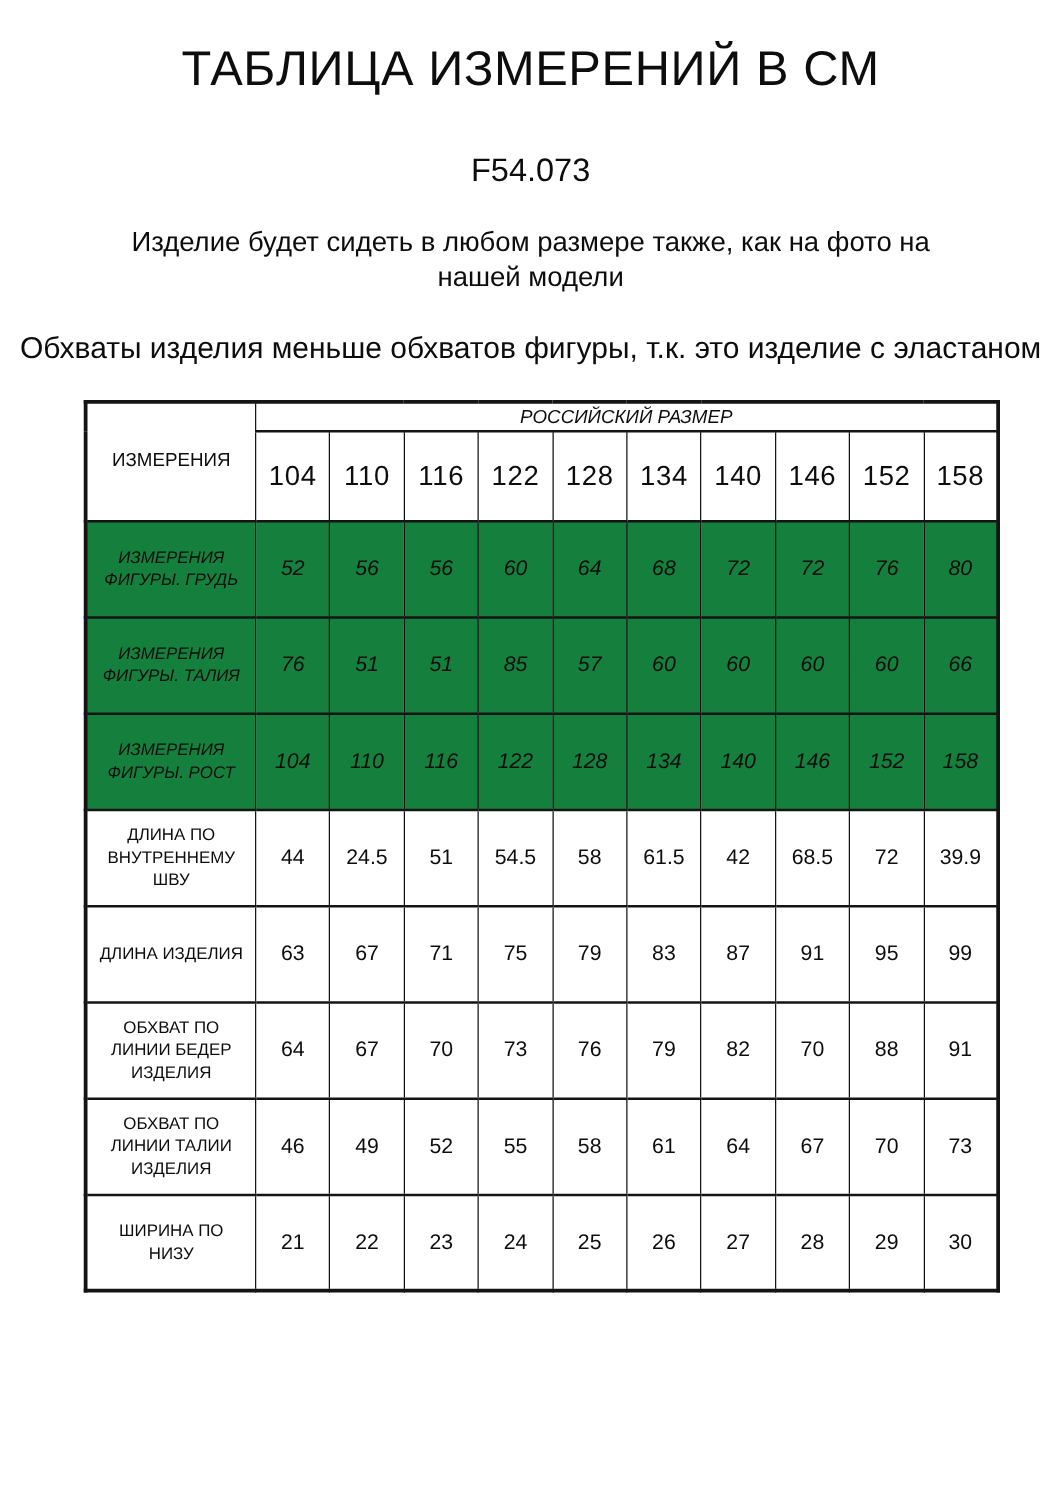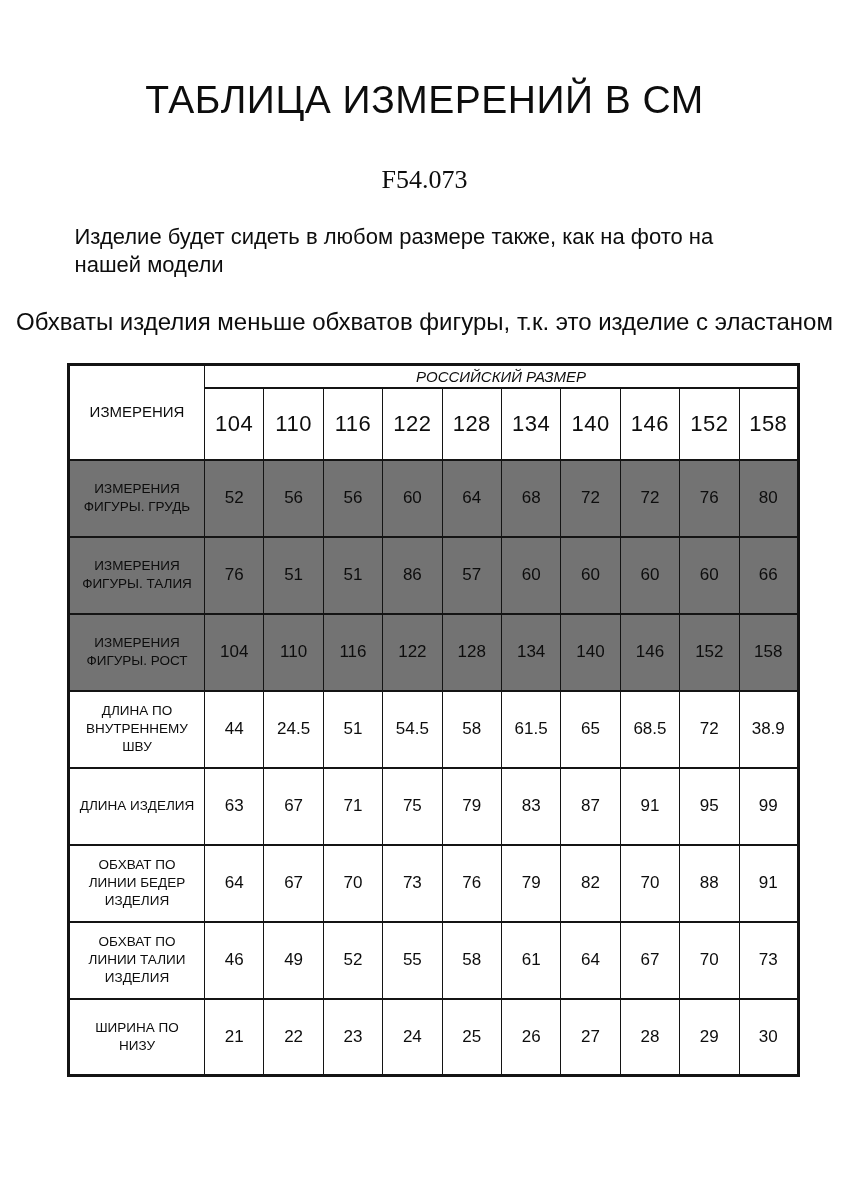--- a/index.html
+++ b/index.html
@@ -13,38 +13,37 @@
     font-family: "Liberation Sans", "DejaVu Sans", sans-serif;
     color: #0d0d0d;
   }
   .page {
     width: 849px;
     height: 1200px;
     position: relative;
   }
   .doc-title {
     margin: 0;
-    padding-top: 78px;
+    padding-top: 34px;
     text-align: center;
     font-size: 39px;
     font-weight: 400;
     letter-spacing: 0.5px;
     line-height: 1.15;
   }
   .article-code {
     margin-top: 42px;
     text-align: center;
     font-size: 26px;
     font-weight: 400;
-    font-family: Liberation Serif, serif;
   }
   .fit-note {
     margin: 28px auto 0;
     max-width: 700px;
-    text-align: left;
+    text-align: center;
     font-size: 22px;
     line-height: 1.3;
   }
   .elastane-note {
     margin: 28px auto 0;
     text-align: center;
     font-size: 24px;
     line-height: 1.2;
   }
   table.size-table {
@@ -84,21 +83,22 @@
     letter-spacing: 0.5px;
   }
   tr.data-row td { height: 77px; }
   td.label-cell {
     font-size: 13.5px;
     line-height: 1.35;
     padding: 2px 9px;
   }
   td.value-cell { font-size: 17px; }
   tr.figure-row td {
-    background: #737373;
+    background: #15803d;
+    font-style: italic;
   }
 </style>
 </head>
 <body>
 
 <div class="page">
 
   <h1 class="doc-title">ТАБЛИЦА ИЗМЕРЕНИЙ В СМ</h1>
 
   <div class="article-code">F54.073</div>
@@ -149,21 +149,21 @@
           <td class="value-cell">72</td>
           <td class="value-cell">72</td>
           <td class="value-cell">76</td>
           <td class="value-cell">80</td>
         </tr>
         <tr class="data-row figure-row">
           <td class="label-cell">ИЗМЕРЕНИЯ ФИГУРЫ. ТАЛИЯ</td>
           <td class="value-cell">76</td>
           <td class="value-cell">51</td>
           <td class="value-cell">51</td>
-          <td class="value-cell">86</td>
+          <td class="value-cell">85</td>
           <td class="value-cell">57</td>
           <td class="value-cell">60</td>
           <td class="value-cell">60</td>
           <td class="value-cell">60</td>
           <td class="value-cell">60</td>
           <td class="value-cell">66</td>
         </tr>
         <tr class="data-row figure-row">
           <td class="label-cell">ИЗМЕРЕНИЯ ФИГУРЫ. РОСТ</td>
           <td class="value-cell">104</td>
@@ -178,24 +178,24 @@
           <td class="value-cell">158</td>
         </tr>
         <tr class="data-row product-row">
           <td class="label-cell">ДЛИНА ПО ВНУТРЕННЕМУ ШВУ</td>
           <td class="value-cell">44</td>
           <td class="value-cell">24.5</td>
           <td class="value-cell">51</td>
           <td class="value-cell">54.5</td>
           <td class="value-cell">58</td>
           <td class="value-cell">61.5</td>
-          <td class="value-cell">65</td>
+          <td class="value-cell">42</td>
           <td class="value-cell">68.5</td>
           <td class="value-cell">72</td>
-          <td class="value-cell">38.9</td>
+          <td class="value-cell">39.9</td>
         </tr>
         <tr class="data-row product-row">
           <td class="label-cell">ДЛИНА ИЗДЕЛИЯ</td>
           <td class="value-cell">63</td>
           <td class="value-cell">67</td>
           <td class="value-cell">71</td>
           <td class="value-cell">75</td>
           <td class="value-cell">79</td>
           <td class="value-cell">83</td>
           <td class="value-cell">87</td>

